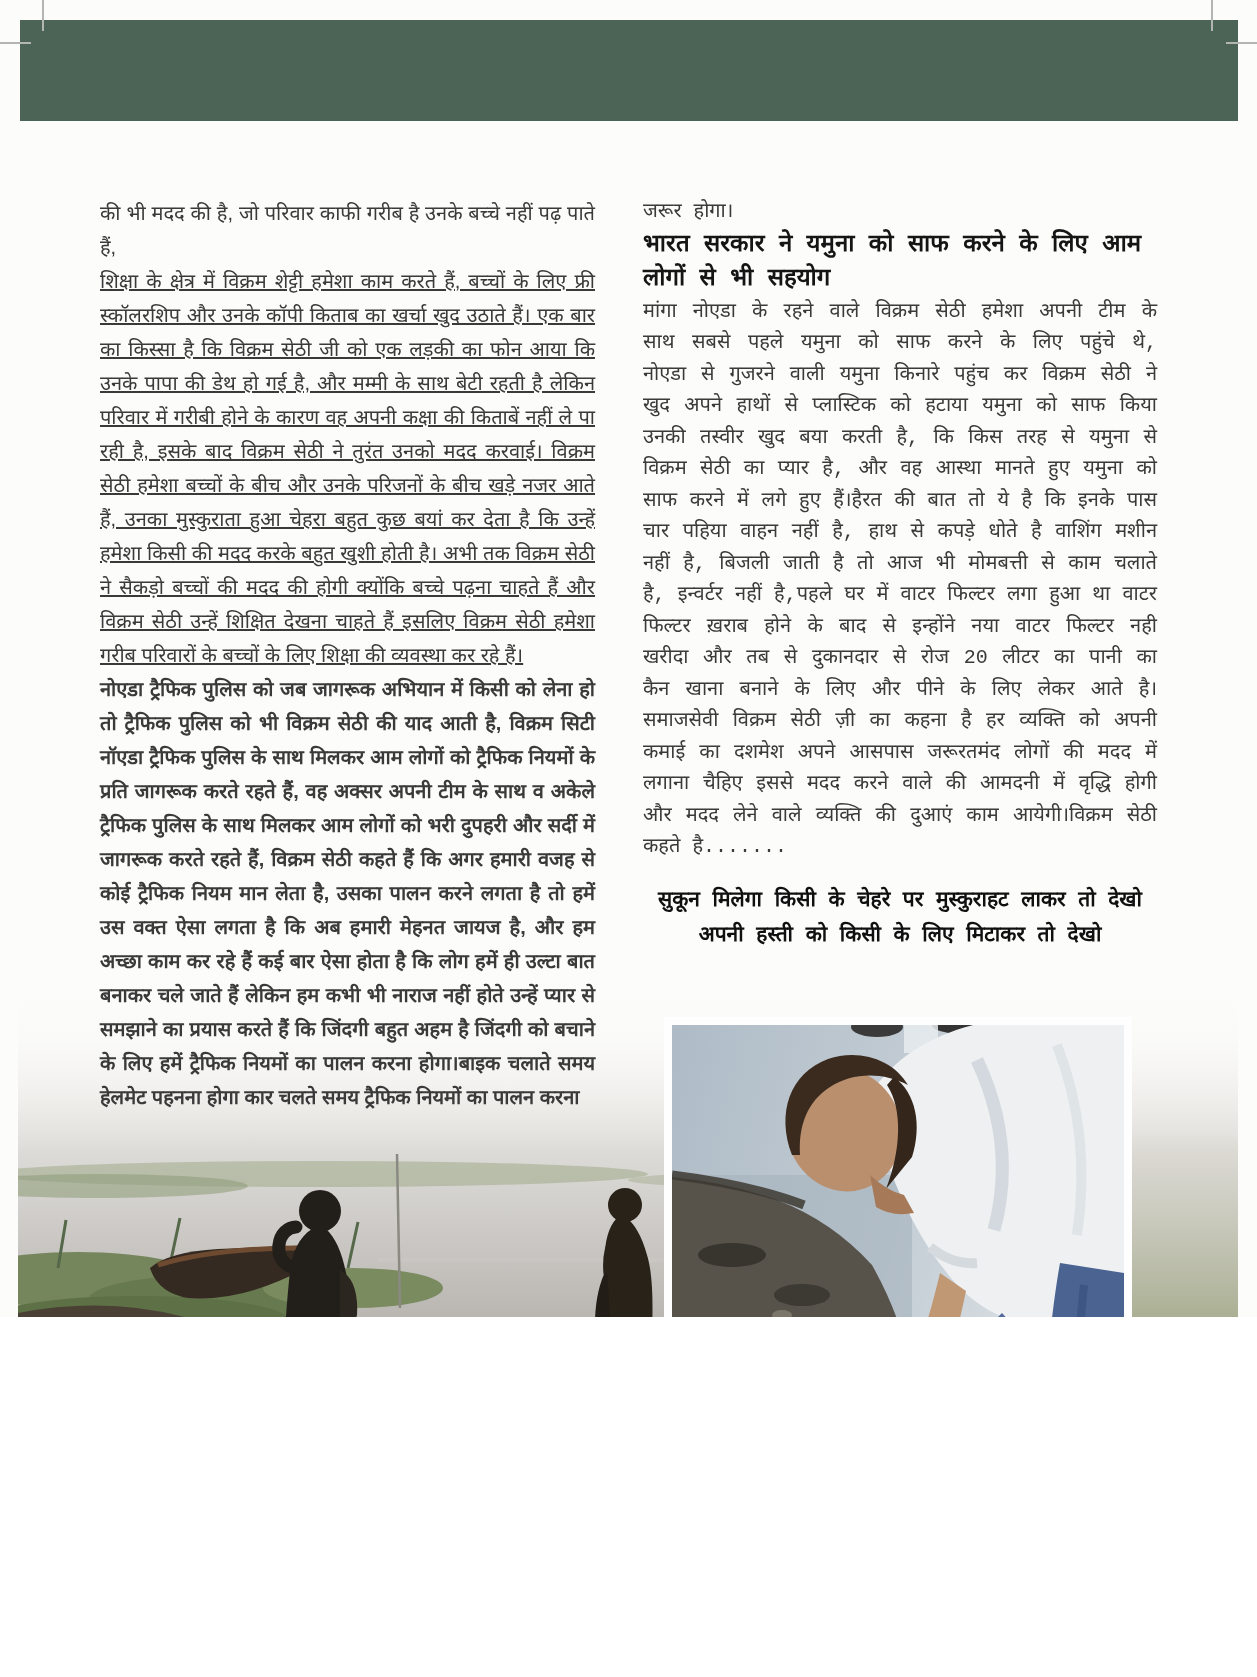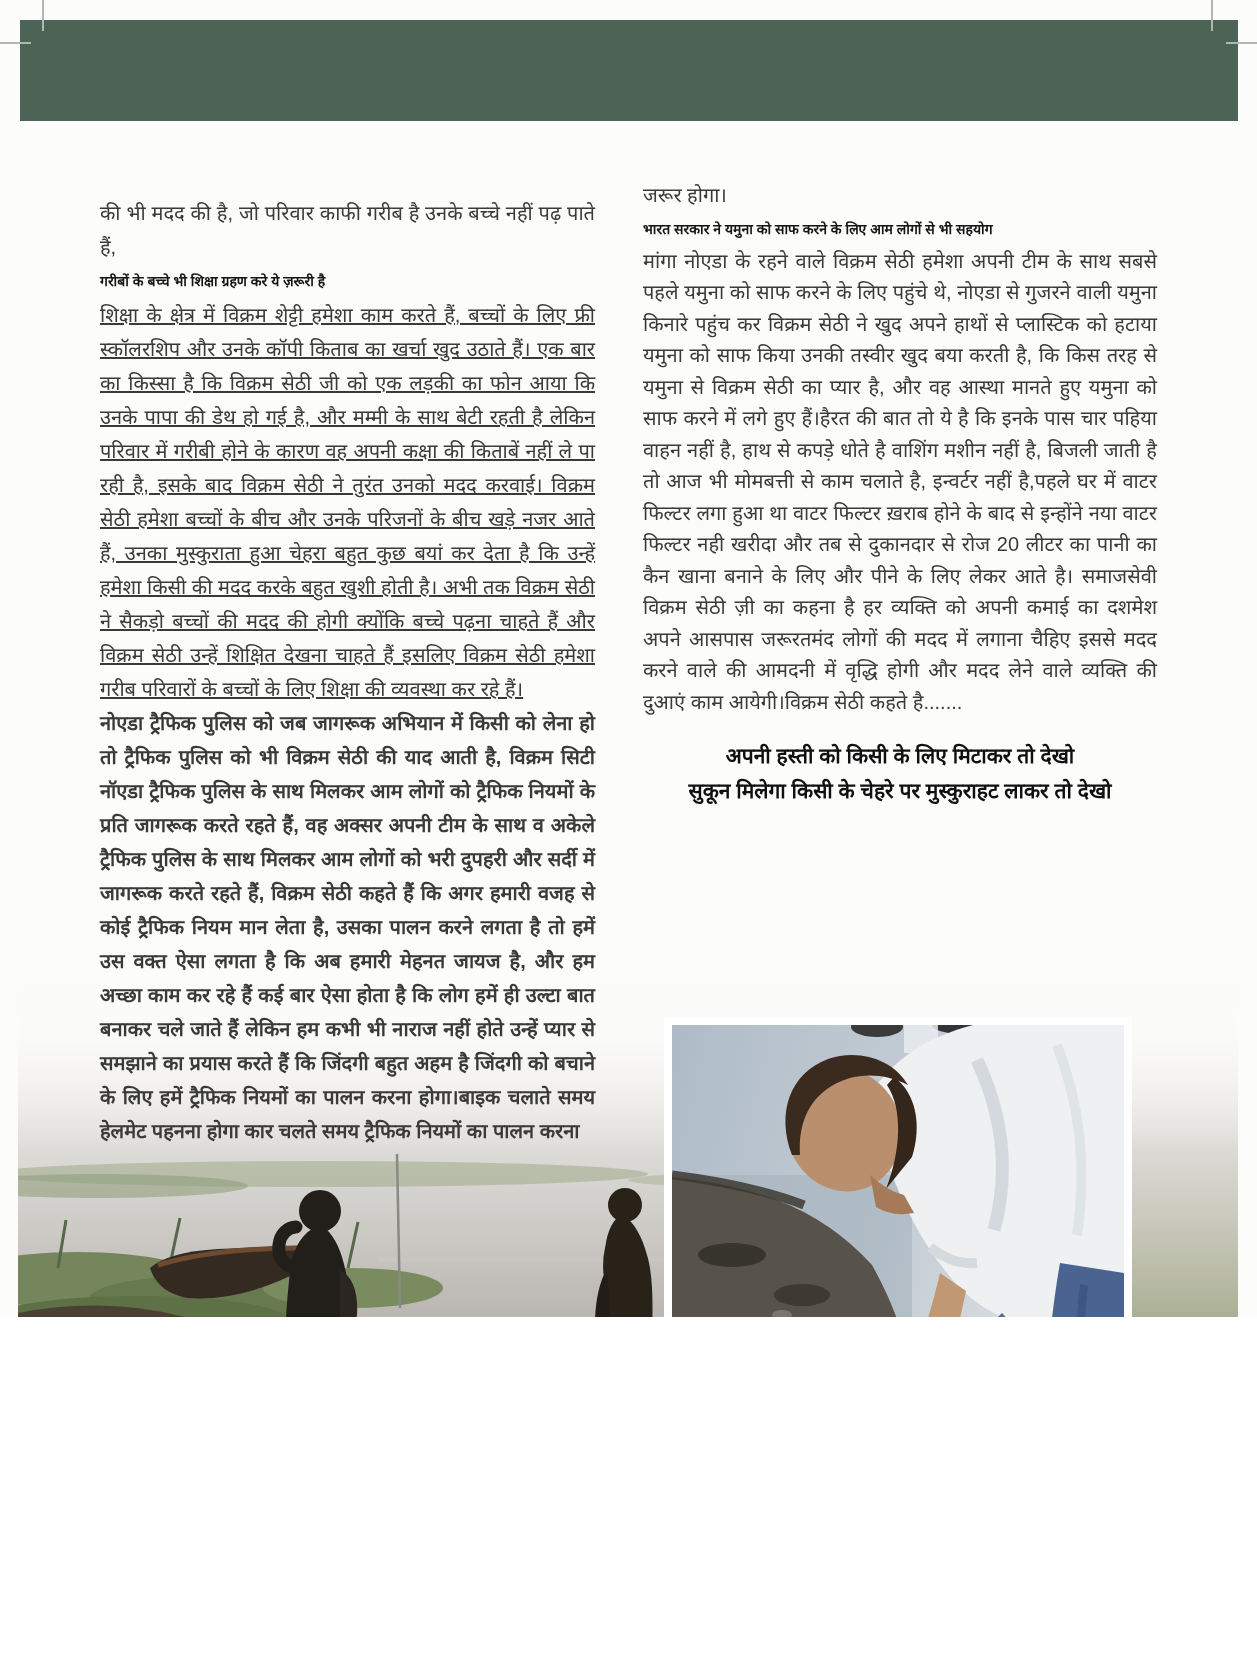--- a/index.html
+++ b/index.html
@@ -35,25 +35,25 @@
     border:8px solid #fefefe; z-index:4; background:#c3ccd2;
   }
   .inset-photo svg { display:block; width:100%; height:100%; }
 
   .col {
     position:absolute; z-index:5; color:#3a3a3a; font-size:20px;
     text-align:justify;
   }
   .col p { margin:0; }
   .col h3 {
-    margin:0; font-size:14px; font-weight:bold; color:#151515;
+    margin:0; font-size:24px; font-weight:bold; color:#151515;
     text-align:left; line-height:34px;
   }
   .col-left { left:100px; top:196px; width:495px; line-height:34px; }
-  .col-right { left:643px; top:180px; width:514px; line-height:31.5px; }
+  .col-right { left:643px; top:196px; width:514px; line-height:31.5px;font-family:Liberation Mono, monospace; }
   .mt-a { margin-top:42px; }
   .mt-b { margin-top:9px;text-decoration:underline; }
   .mt-c { margin-top:39px; }
   .mt-d { margin-top:6px;font-weight:bold; }
   .mt-e { margin-top:42px; }
   .mt-f { margin-top:36px; }
   .mt-g { margin-top:5px; }
   .quote {
     margin-top:20px; text-align:center; font-weight:bold;
     font-size:21px; line-height:35px; color:#101010;
@@ -257,28 +257,27 @@
       <path d="M388 238 L452 248 L452 457 L368 457 C371 380 377 300 388 238 Z" fill="#4a6391"></path>
       <path d="M412 260 Q402 350 406 450" stroke="#3a5280" stroke-width="8" fill="none" opacity="0.8"></path>
       <path d="M330 288 Q351 310 353 346 L346 396 L308 402 Q315 342 318 300 Z" fill="#53699b"></path>
       <ellipse cx="330" cy="408" rx="43" ry="18" fill="#45443f"></ellipse>
       <ellipse cx="330" cy="418" rx="45" ry="10" fill="#2f2e2a"></ellipse>
     </svg>
   </div>
 
   <div class="col col-left">
     <p>की भी मदद की है, जो परिवार काफी गरीब है उनके बच्चे नहीं पढ़ पाते हैं,</p>
-    <h3 class="mt-a">गरीबों के बच्चे भी शिक्षा ग्रहण करे ये ज़रूरी है</h3>
     <p class="mt-b">शिक्षा के क्षेत्र में विक्रम शेट्टी हमेशा काम करते हैं, बच्चों के लिए फ्री स्कॉलरशिप और उनके कॉपी किताब का खर्चा खुद उठाते हैं। एक बार का किस्सा है कि विक्रम सेठी जी को एक लड़की का फोन आया कि उनके पापा की डेथ हो गई है, और मम्मी के साथ बेटी रहती है लेकिन परिवार में गरीबी होने के कारण वह अपनी कक्षा की किताबें नहीं ले पा रही है, इसके बाद विक्रम सेठी ने तुरंत उनको मदद करवाई। विक्रम सेठी हमेशा बच्चों के बीच और उनके परिजनों के बीच खड़े नजर आते हैं, उनका मुस्कुराता हुआ चेहरा बहुत कुछ बयां कर देता है कि उन्हें हमेशा किसी की मदद करके बहुत खुशी होती है। अभी तक विक्रम सेठी ने सैकड़ो बच्चों की मदद की होगी क्योंकि बच्चे पढ़ना चाहते हैं और विक्रम सेठी उन्हें शिक्षित देखना चाहते हैं इसलिए विक्रम सेठी हमेशा गरीब परिवारों के बच्चों के लिए शिक्षा की व्यवस्था कर रहे हैं।</p>
     <p class="mt-d">नोएडा ट्रैफिक पुलिस को जब जागरूक अभियान में किसी को लेना हो तो ट्रैफिक पुलिस को भी विक्रम सेठी की याद आती है, विक्रम सिटी नॉएडा ट्रैफिक पुलिस के साथ मिलकर आम लोगों को ट्रैफिक नियमों के प्रति जागरूक करते रहते हैं, वह अक्सर अपनी टीम के साथ व अकेले ट्रैफिक पुलिस के साथ मिलकर आम लोगों को भरी दुपहरी और सर्दी में जागरूक करते रहते हैं, विक्रम सेठी कहते हैं कि अगर हमारी वजह से कोई ट्रैफिक नियम मान लेता है, उसका पालन करने लगता है तो हमें उस वक्त ऐसा लगता है कि अब हमारी मेहनत जायज है, और हम अच्छा काम कर रहे हैं कई बार ऐसा होता है कि लोग हमें ही उल्टा बात बनाकर चले जाते हैं लेकिन हम कभी भी नाराज नहीं होते उन्हें प्यार से समझाने का प्रयास करते हैं कि जिंदगी बहुत अहम है जिंदगी को बचाने के लिए हमें ट्रैफिक नियमों का पालन करना होगा।बाइक चलाते समय हेलमेट पहनना होगा कार चलते समय ट्रैफिक नियमों का पालन करना</p>
   </div>
 
   <div class="col col-right">
     <p>जरूर होगा।</p>
     <h3 class="mt-e">भारत सरकार ने यमुना को साफ करने के लिए आम लोगों से भी सहयोग</h3>
     <p class="mt-g">मांगा नोएडा के रहने वाले विक्रम सेठी हमेशा अपनी टीम के साथ सबसे पहले यमुना को साफ करने के लिए पहुंचे थे, नोएडा से गुजरने वाली यमुना किनारे पहुंच कर विक्रम सेठी ने खुद अपने हाथों से प्लास्टिक को हटाया यमुना को साफ किया उनकी तस्वीर खुद बया करती है, कि किस तरह से यमुना से विक्रम सेठी का प्यार है, और वह आस्था मानते हुए यमुना को साफ करने में लगे हुए हैं।हैरत की बात तो ये है कि इनके पास चार पहिया वाहन नहीं है, हाथ से कपड़े धोते है वाशिंग मशीन नहीं है, बिजली जाती है तो आज भी मोमबत्ती से काम चलाते है, इन्वर्टर नहीं है,पहले घर में वाटर फिल्टर लगा हुआ था वाटर फिल्टर ख़राब होने के बाद से इन्होंने नया वाटर फिल्टर नही खरीदा और तब से दुकानदार से रोज 20 लीटर का पानी का कैन खाना बनाने के लिए और पीने के लिए लेकर आते है। समाजसेवी विक्रम सेठी ज़ी का कहना है हर व्यक्ति को अपनी कमाई का दशमेश अपने आसपास जरूरतमंद लोगों की मदद में लगाना चैहिए इससे मदद करने वाले की आमदनी में वृद्धि होगी और मदद लेने वाले व्यक्ति की दुआएं काम आयेगी।विक्रम सेठी कहते है.......</p>
     <div class="quote">
+      <div>सुकून मिलेगा किसी के चेहरे पर मुस्कुराहट लाकर तो देखो</div>
       <div>अपनी हस्ती को किसी के लिए मिटाकर तो देखो</div>
-      <div>सुकून मिलेगा किसी के चेहरे पर मुस्कुराहट लाकर तो देखो</div>
     </div>
   </div>
 
 </div>
 
 </body></html>

